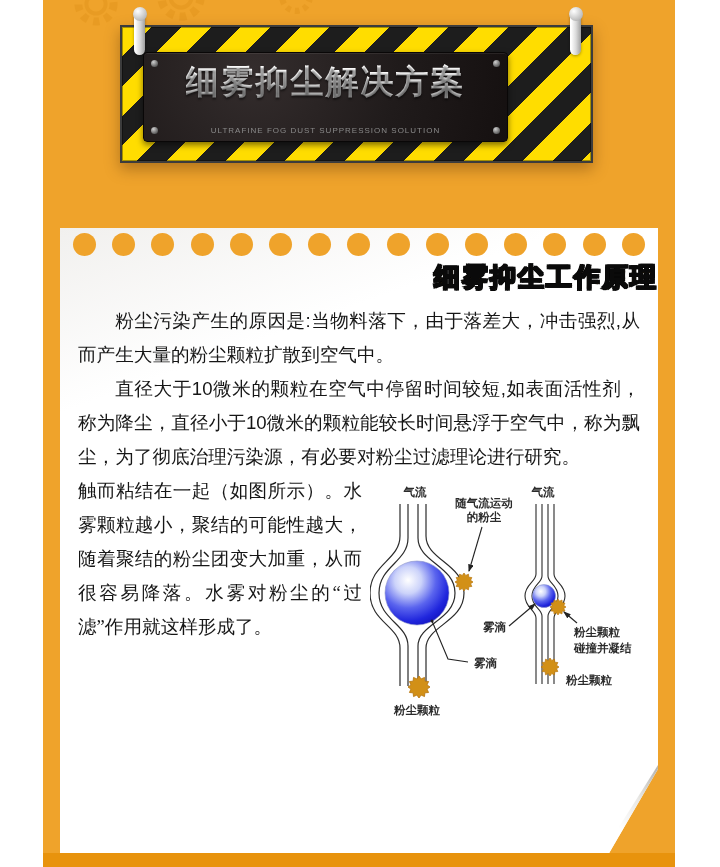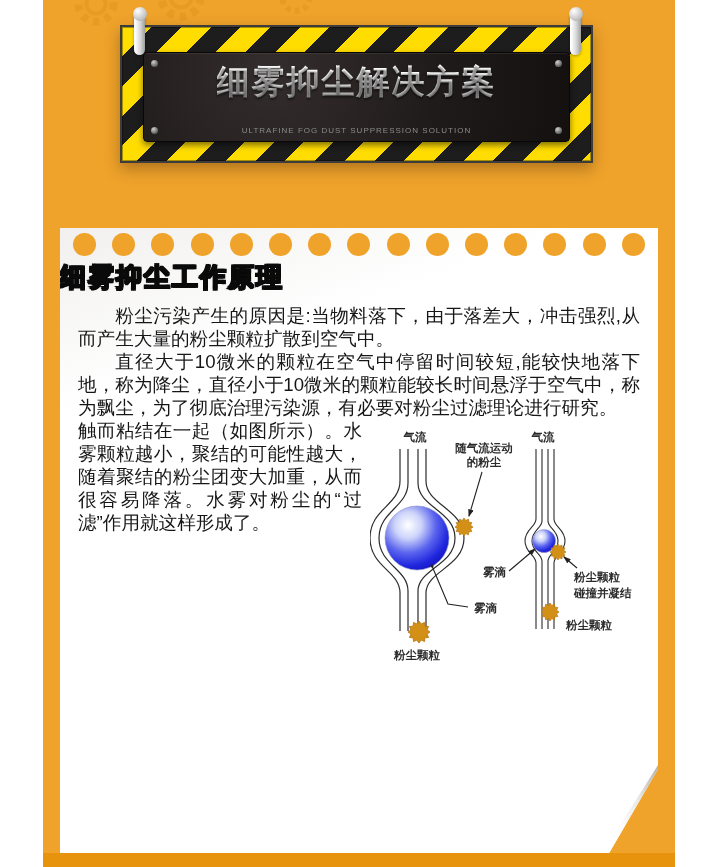--- a/index.html
+++ b/index.html
@@ -20,21 +20,21 @@
   
   .banner-wrap { position:absolute; left:77px; top:25px; width:473px; height:138px; }
   .hazard { position:absolute; inset:0;
             background:repeating-linear-gradient(135deg,#FFDD00 0 21px,#1D1D1D 21px 42px);
             border:2px solid #3c3c3c; box-shadow:0 6px 14px rgba(60,30,0,.35), inset 0 0 0 1px rgba(0,0,0,.35); }
   .pin { position:absolute; top:-16px; width:11px; height:46px; border-radius:6px;
          background:linear-gradient(90deg,#ffffff 10%,#d9d9d9 55%,#9f9f9f);
          box-shadow:0 1px 3px rgba(0,0,0,.35); z-index:3; }
   .pin::before { content:""; position:absolute; left:-1.5px; top:-2px; width:14px; height:14px;
          border-radius:50%; background:radial-gradient(circle at 35% 30%,#ffffff,#bdbdbd 70%,#8c8c8c); }
-  .panel { position:absolute; left:23px; top:27px; width:427px; height:90px;
+  .panel { position:absolute; left:23px; top:27px; width:365px; height:90px;
            background:radial-gradient(circle at 30% 20%,#342d2d 0%,#201b1b 55%,#151010 100%);
            border:1px solid #090707; border-radius:4px;
            box-shadow:0 3px 6px rgba(0,0,0,.5), inset 0 1px 0 rgba(255,255,255,.08);
            display:flex; flex-direction:column; align-items:center; justify-content:center; z-index:2; }
   .screw { position:absolute; width:7px; height:7px; border-radius:50%;
            background:radial-gradient(circle at 35% 30%,#cfcfcf,#6f6f6f 60%,#3a3a3a); }
   .screw.tl{left:7px;top:7px;} .screw.tr{right:7px;top:7px;}
   .screw.bl{left:7px;bottom:7px;} .screw.br{right:7px;bottom:7px;}
   .banner-title { font-size:33px; font-weight:bold; letter-spacing:2px;
            color:#f2f2f2;
@@ -49,29 +49,29 @@
           box-shadow:0 0 8px rgba(0,0,0,.18);
           clip-path:polygon(0 0,100% 0,100% calc(100% - 86px),calc(100% - 50px) 100%,0 100%); }
   .curl { position:absolute; right:0; bottom:0; width:52px; height:90px;
           background:linear-gradient(223deg,#b9b7b2 4%,#e9e8e5 38%,#ffffff 72%);
           clip-path:polygon(100% 0,100% 14%,26% 100%,0 100%,0 92%);
           filter:drop-shadow(-2px -2px 3px rgba(0,0,0,.18)); }
 
   .dots { display:flex; justify-content:space-between; padding:5px 13px 0; }
   .dots i { width:23px; height:23px; border-radius:50%; background:#EFA32B; }
 
-  .heading { text-align:left; margin-top:4px; font-size:26px; font-weight:bold;
+  .heading { text-align:right; margin-top:4px; font-size:26px; font-weight:bold;
              letter-spacing:2px; color:#F7A413;
              -webkit-text-stroke:1.4px #0a0a0a;
              text-shadow:1px 1px 0 #000,-1px 1px 0 #000,1px -1px 0 #000,-1px -1px 0 #000; }
 
-  .content { padding:9px 18px 0; font-size:18.6px; line-height:23px; color:#161616;
+  .content { padding:9px 18px 0; font-size:18.6px; line-height:34px; color:#161616;
              text-align:justify; font-weight:500; }
   .content p { text-indent:2em; }
-  .content p.nowrap-indent { text-indent:0; }
+  .content p.nowrap-indent { text-indent:0;font-family:Liberation Serif, serif; }
 
   figure.diagram { float:right; width:270px; height:256px; margin:6px 0 0 8px; }
   .dg-label { font-size:11.5px; font-weight:600; fill:#2b2b2b; }
 </style>
 </head>
 <body>
 
 <div class="stage">
   <div class="column">
 
@@ -117,21 +117,21 @@
           <i></i>
           <i></i>
           <i></i>
           <i></i>
       </div>
 
       <div class="heading">细雾抑尘工作原理</div>
 
       <div class="content">
         <p>粉尘污染产生的原因是:当物料落下，由于落差大，冲击强烈,从而产生大量的粉尘颗粒扩散到空气中。</p>
-        <p>直径大于10微米的颗粒在空气中停留时间较短,能较快地落下地，称为降尘，直径小于10微米的颗粒能较长时间悬浮于空气中，称为飘尘，为了彻底治理污染源，有必要对粉尘过滤理论进行研究。</p>
+        <p>直径大于10微米的颗粒在空气中停留时间较短,如表面活性剂，称为降尘，直径小于10微米的颗粒能较长时间悬浮于空气中，称为飘尘，为了彻底治理污染源，有必要对粉尘过滤理论进行研究。</p>
 
         <figure class="diagram">
           <svg width="270" height="256" viewBox="0 0 270 256">
             <defs>
               <radialGradient id="dropGrad" cx="36%" cy="30%" r="75%">
                 <stop offset="0%" stop-color="#ffffff"></stop>
                 <stop offset="28%" stop-color="#ccd3fa"></stop>
                 <stop offset="58%" stop-color="#5a64ee"></stop>
                 <stop offset="85%" stop-color="#2026DD"></stop>
                 <stop offset="100%" stop-color="#1416C4"></stop>

